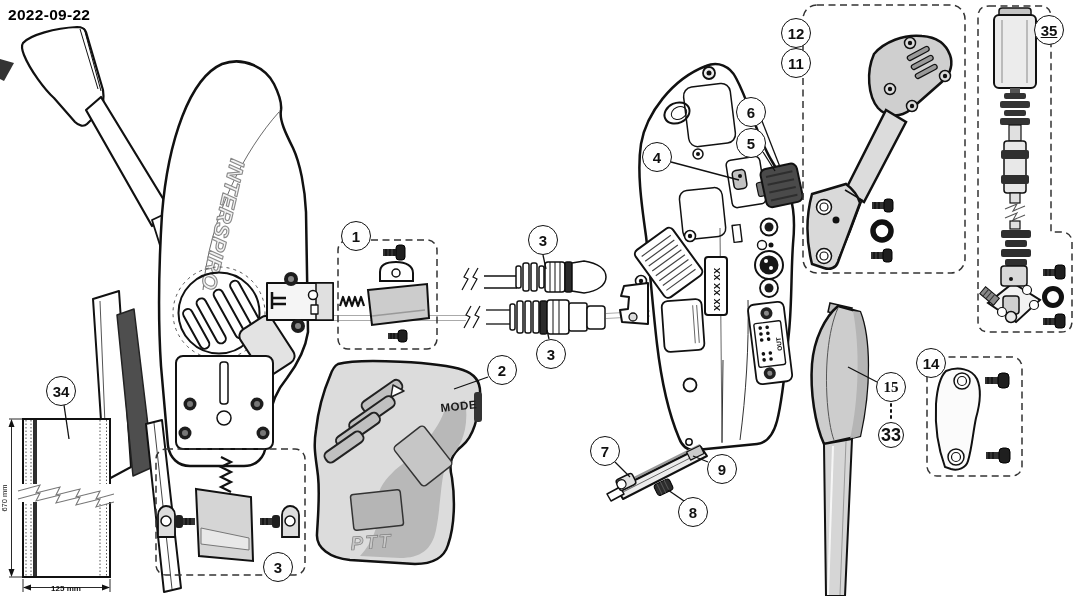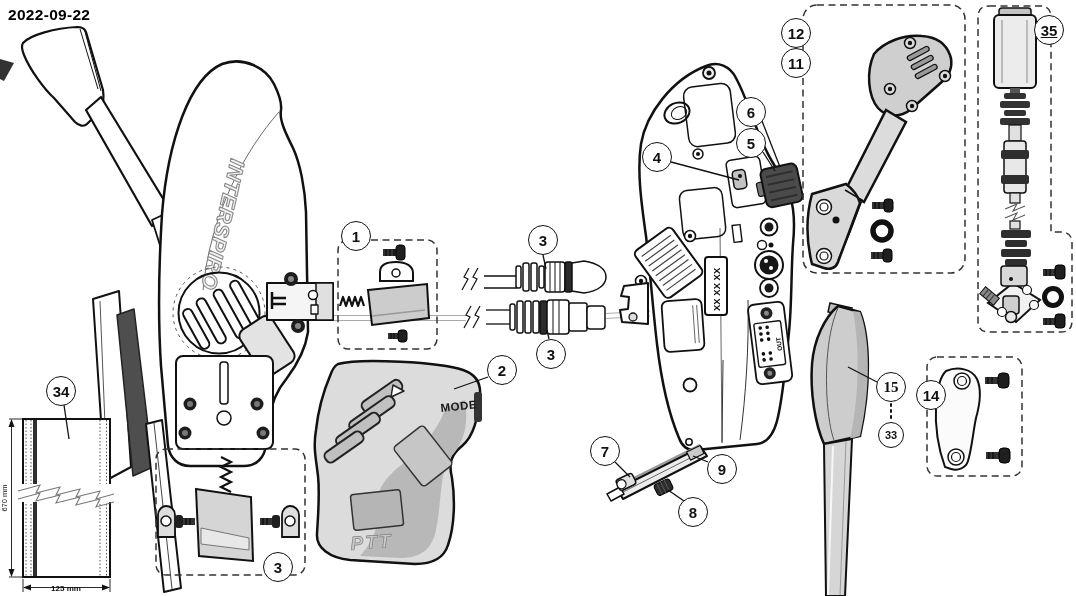--- a/index.html
+++ b/index.html
@@ -10,21 +10,21 @@
   .stage svg{position:absolute;left:0;top:0;}
   .date-label{
     position:absolute;left:8px;top:6px;font-size:15.5px;font-weight:bold;color:#000;
     letter-spacing:.3px;
   }
   .callout{
     position:absolute;width:30px;height:30px;border:1.7px solid #111;border-radius:50%;
     background:#fff;display:flex;align-items:center;justify-content:center;
     font-size:15px;font-weight:bold;color:#111;box-sizing:border-box;z-index:5;
   }
-  .callout.small{width:26px;height:26px;font-size:11px;}
+  .callout.small{width:26px;height:26px;font-size:18px;}
   svg text{font-family:"Liberation Sans",sans-serif;}
 </style>
 </head>
 <body>
 
 <div class="stage">
 
 <svg width="1076" height="596" viewBox="0 0 1076 596">
 
   <g stroke="#aaa" stroke-width="1.2">
@@ -489,21 +489,21 @@
     </div>
 <div class="callout" style="left:536px;top:339px;">
       <span>3</span>
     </div>
 <div class="callout" style="left:781px;top:18px;">
       <span>12</span>
     </div>
 <div class="callout" style="left:781px;top:48px;">
       <span>11</span>
     </div>
-<div class="callout" style="left:916px;top:348px;margin-top:32px;">
+<div class="callout" style="left:916px;top:348px;">
       <span>14</span>
     </div>
 <div class="callout" style="left:876px;top:372px;font-family:Liberation Serif, serif;">
       <span>15</span>
     </div>
 <div class="callout small" style="left:878px;top:422px;">
       <span>33</span>
     </div>
 <div class="callout" style="left:46px;top:376px;">
       <span>34</span>

